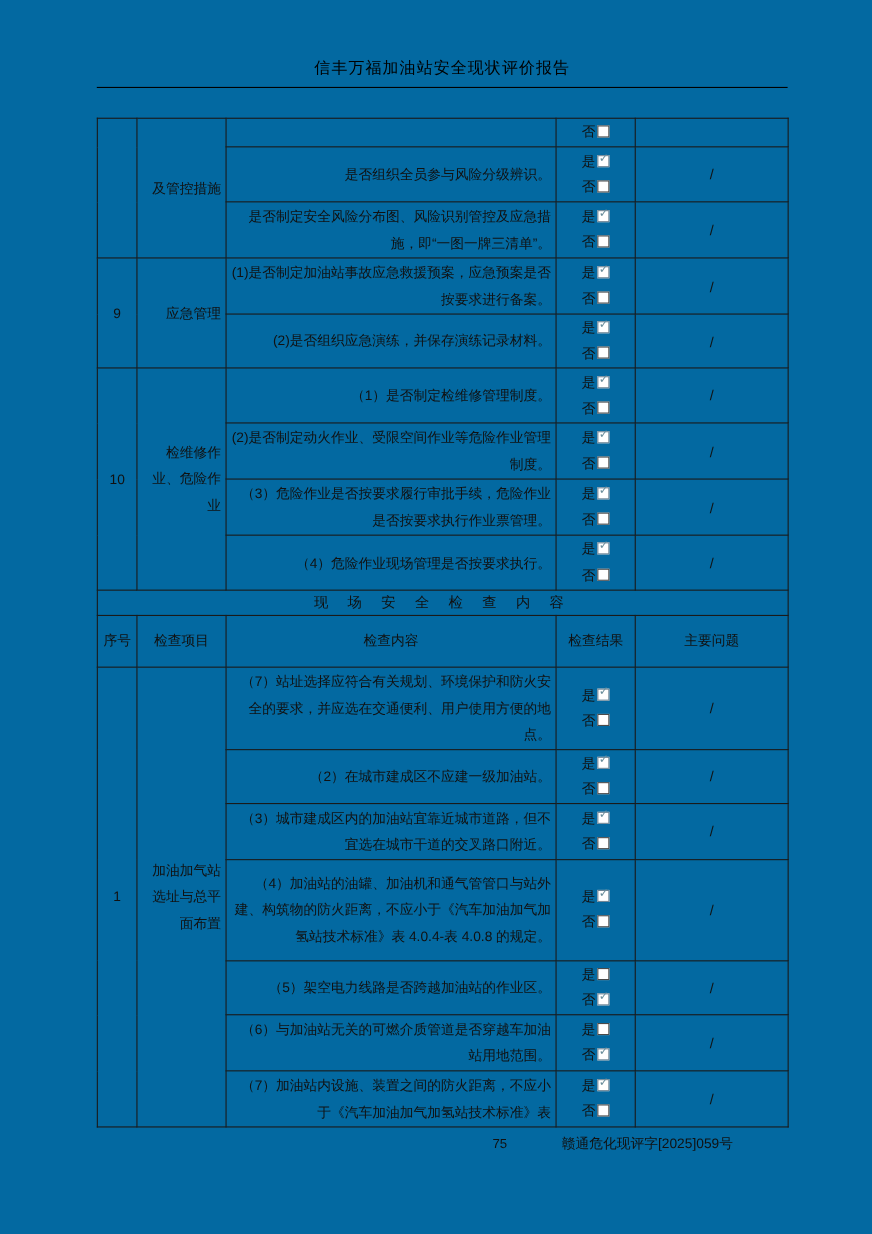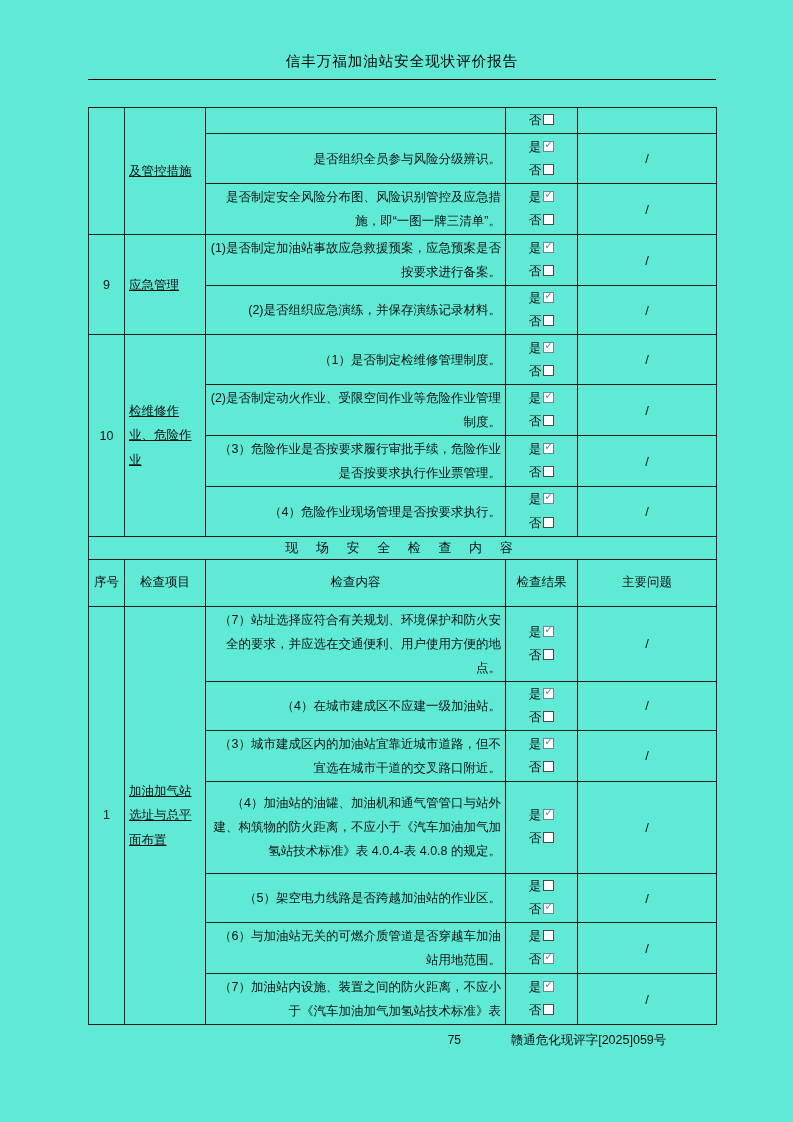--- a/index.html
+++ b/index.html
@@ -4,21 +4,21 @@
 <style>
   html,body{margin:0;padding:0;}
   body{
     background:#e8e8e8;
     font-family:"Liberation Sans","DejaVu Sans",sans-serif;
     -webkit-font-smoothing:antialiased;
   }
   .page{
     position:relative;
     width:793px;height:1122px;
-    background:#5eead4;
+    background:#0369a1;
     margin:0 auto;
     overflow:hidden;
     color:#111;
   }
   .content{
     position:absolute;
     left:88px;top:52px;
     width:628px;
   }
   .doc-title{
@@ -42,24 +42,23 @@
     font-size:12.5px;
   }
   table.checklist td{
     border:1px solid #1a1a1a;
     padding:1px 4px;
     vertical-align:middle;
     overflow:hidden;
   }
   td.seq{ text-align:center; padding:0 2px; }
   td.item{
-    text-align:left;
+    text-align:right;
     padding:2px 13px;
     line-height:1.95;
-    text-decoration:underline;
   }
   td.cont{
     text-align:right;
     padding:2px 6px 2px 8px;
     line-height:1.92;
   }
   td.res{
     text-align:center;
     padding:1px 2px;
     line-height:1.85;
@@ -226,21 +225,21 @@
         <td class="seq" rowspan="7">1</td>
         <td class="item" rowspan="7">加油加气站选址与总平面布置</td>
         <td class="cont">（7）站址选择应符合有关规划、环境保护和防火安全的要求，并应选在交通便利、用户使用方便的地点。</td>
         <td class="res">
           <div class="res-line"><span>是</span><span class="cb checked"></span></div>
           <div class="res-line"><span>否</span><span class="cb"></span></div>
         </td>
         <td class="issue"><span class="slash">/</span></td>
       </tr>
       <tr style="height:48px">
-        <td class="cont">（4）在城市建成区不应建一级加油站。</td>
+        <td class="cont">（2）在城市建成区不应建一级加油站。</td>
         <td class="res">
           <div class="res-line"><span>是</span><span class="cb checked"></span></div>
           <div class="res-line"><span>否</span><span class="cb"></span></div>
         </td>
         <td class="issue"><span class="slash">/</span></td>
       </tr>
       <tr style="height:50px">
         <td class="cont">（3）城市建成区内的加油站宜靠近城市道路，但不宜选在城市干道的交叉路口附近。</td>
         <td class="res">
           <div class="res-line"><span>是</span><span class="cb checked"></span></div>

